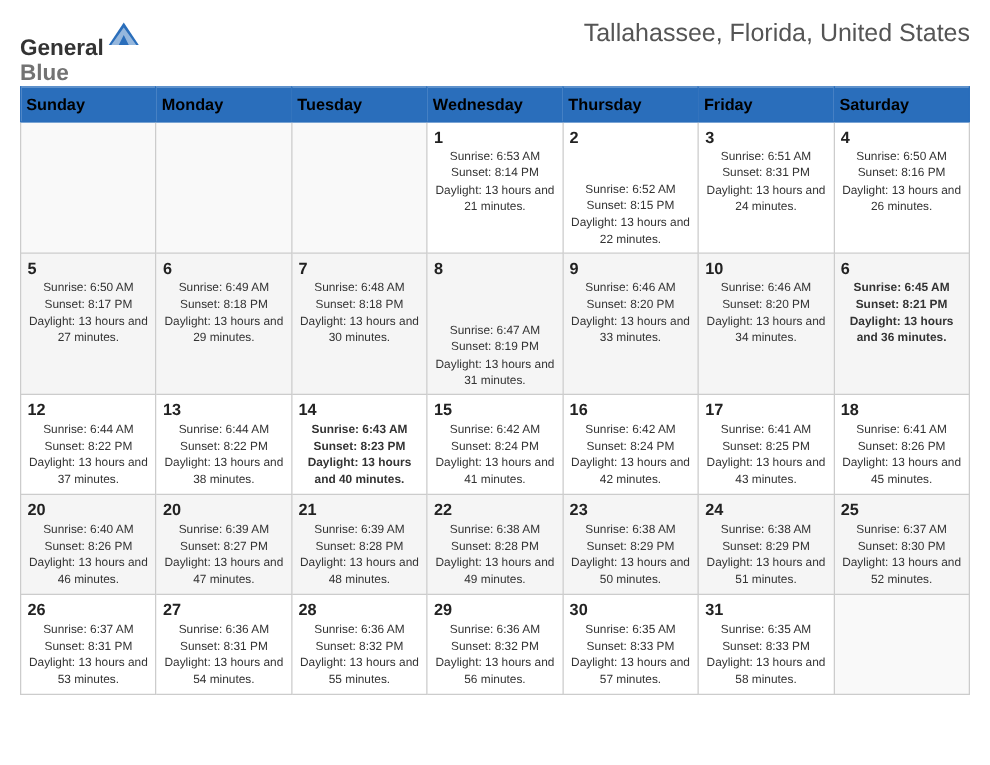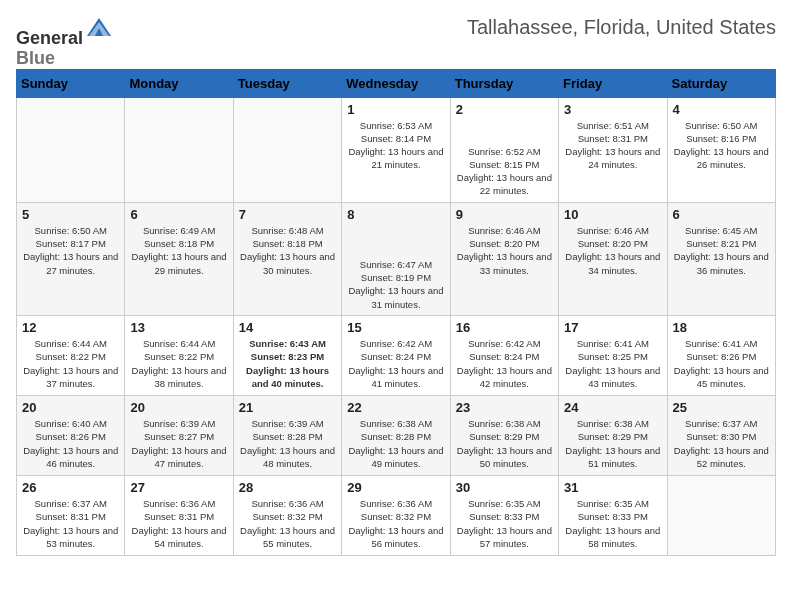--- a/index.html
+++ b/index.html
@@ -189,21 +189,21 @@
 Daylight: 13 hours and 33 minutes.</div>
         </td>
         <td>
           <span class="day-num">10</span>
           <div class="day-info" style="white-space: pre-line;">Sunrise: 6:46 AM
 Sunset: 8:20 PM
 Daylight: 13 hours and 34 minutes.</div>
         </td>
         <td>
           <span class="day-num">6</span>
-          <div class="day-info" style="white-space: pre-line;">Sunrise: 6:45 AM
+          <div class="day-info" style="white-space: pre-line; font-weight: bold;">Sunrise: 6:45 AM
 Sunset: 8:21 PM
 Daylight: 13 hours and 36 minutes.</div>
         </td>
       </tr>
       <tr>
         <td>
           <span class="day-num">12</span>
           <div class="day-info" style="white-space: pre-line;">Sunrise: 6:44 AM
 Sunset: 8:22 PM
 Daylight: 13 hours and 37 minutes.</div>

